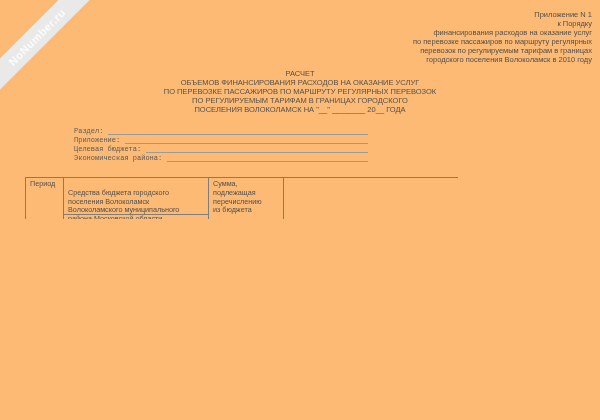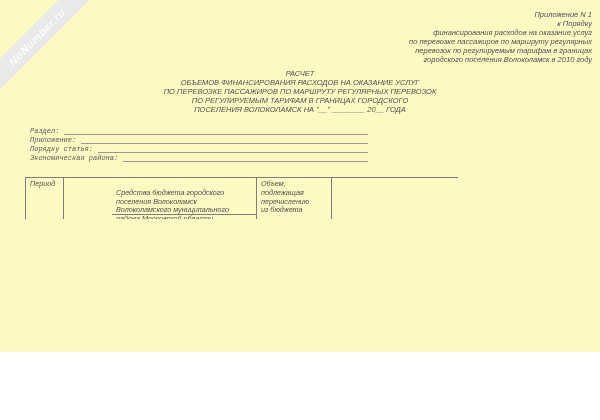--- a/index.html
+++ b/index.html
@@ -5,24 +5,23 @@
   html, body { margin: 0; padding: 0; }
   body {
     width: 600px; height: 420px;
     background: #ffffff;
     font-family: "Liberation Sans", sans-serif;
     color: #4f4f4f;
     overflow: hidden;
   }
   .page {
     position: relative;
-    width: 600px; height: 352px;
-    background: #fef9c3;
+    width: 600px; height: 420px;
+    background: #fdba74;
     overflow: hidden;
-    font-style: italic;
   }
   .pre { white-space: pre-line; }
 
   
   .watermark {
     position: absolute;
     left: -28px; top: 26px;
     width: 130px; height: 22px;
     background: #e9e9e9;
     transform: rotate(-45deg);
@@ -60,21 +59,21 @@
     width: 338px;
   }
   .field-row {
     display: flex;
     align-items: flex-end;
     height: 9px;
     font-family: "Liberation Mono", "DejaVu Sans Mono", monospace;
     font-size: 7px;
     color: #5a5a5a;
   }
-  .field-row .flabel { white-space: nowrap; }
+  .field-row .flabel { white-space: nowrap; margin-left: 44px; }
   .field-row .fline {
     flex: 1;
     margin-left: 5px;
     border-bottom: 1px solid #9a9a9a;
     height: 8px;
     min-width: 20px;
   }
 
   
   .ftable {
@@ -90,21 +89,21 @@
     position: relative;
     box-sizing: border-box;
     border-right: 1px solid #7d7d7d;
     padding: 2px 14px 0 4px;
     font-size: 7.2px;
     line-height: 8.8px;
     color: #4f4f4f;
     overflow: hidden;
   }
   .c1 { width: 38px; }
-  .c2 { width: 145px; margin-left: 48px; }
+  .c2 { width: 145px; }
   .c3 { width: 96px; }
   .c4 { width: 79px; }
   .c5 { width: 75px; }
   .cell .cell-underline {
     position: absolute;
     left: 0; right: 0; top: 36px;
     border-top: 1px solid #7d7d7d;
   }
 </style>
 </head>
@@ -132,37 +131,37 @@
   <div class="fields">
     <div class="field-row">
       <span class="flabel">Раздел:</span>
       <span class="fline"></span>
     </div>
     <div class="field-row">
       <span class="flabel">Приложение:</span>
       <span class="fline"></span>
     </div>
     <div class="field-row">
-      <span class="flabel">Порядку статья:</span>
+      <span class="flabel">Целевая бюджета:</span>
       <span class="fline"></span>
     </div>
     <div class="field-row">
       <span class="flabel">Экономическая района:</span>
       <span class="fline"></span>
     </div>
   </div>
 
   <div class="ftable">
     <div class="cell c1 pre">Период</div>
     <div class="cell c2 pre">
       <span class="pre">Средства бюджета городского
 поселения Волоколамск
 Волоколамского муниципального
 района Московской области</span>
       <span class="cell-underline"></span>
     </div>
-    <div class="cell c5 pre">Объем,
+    <div class="cell c5 pre">Сумма,
 подлежащая
 перечислению
 из бюджета</div>
   </div>
 
 </div>
 
 </body></html>

